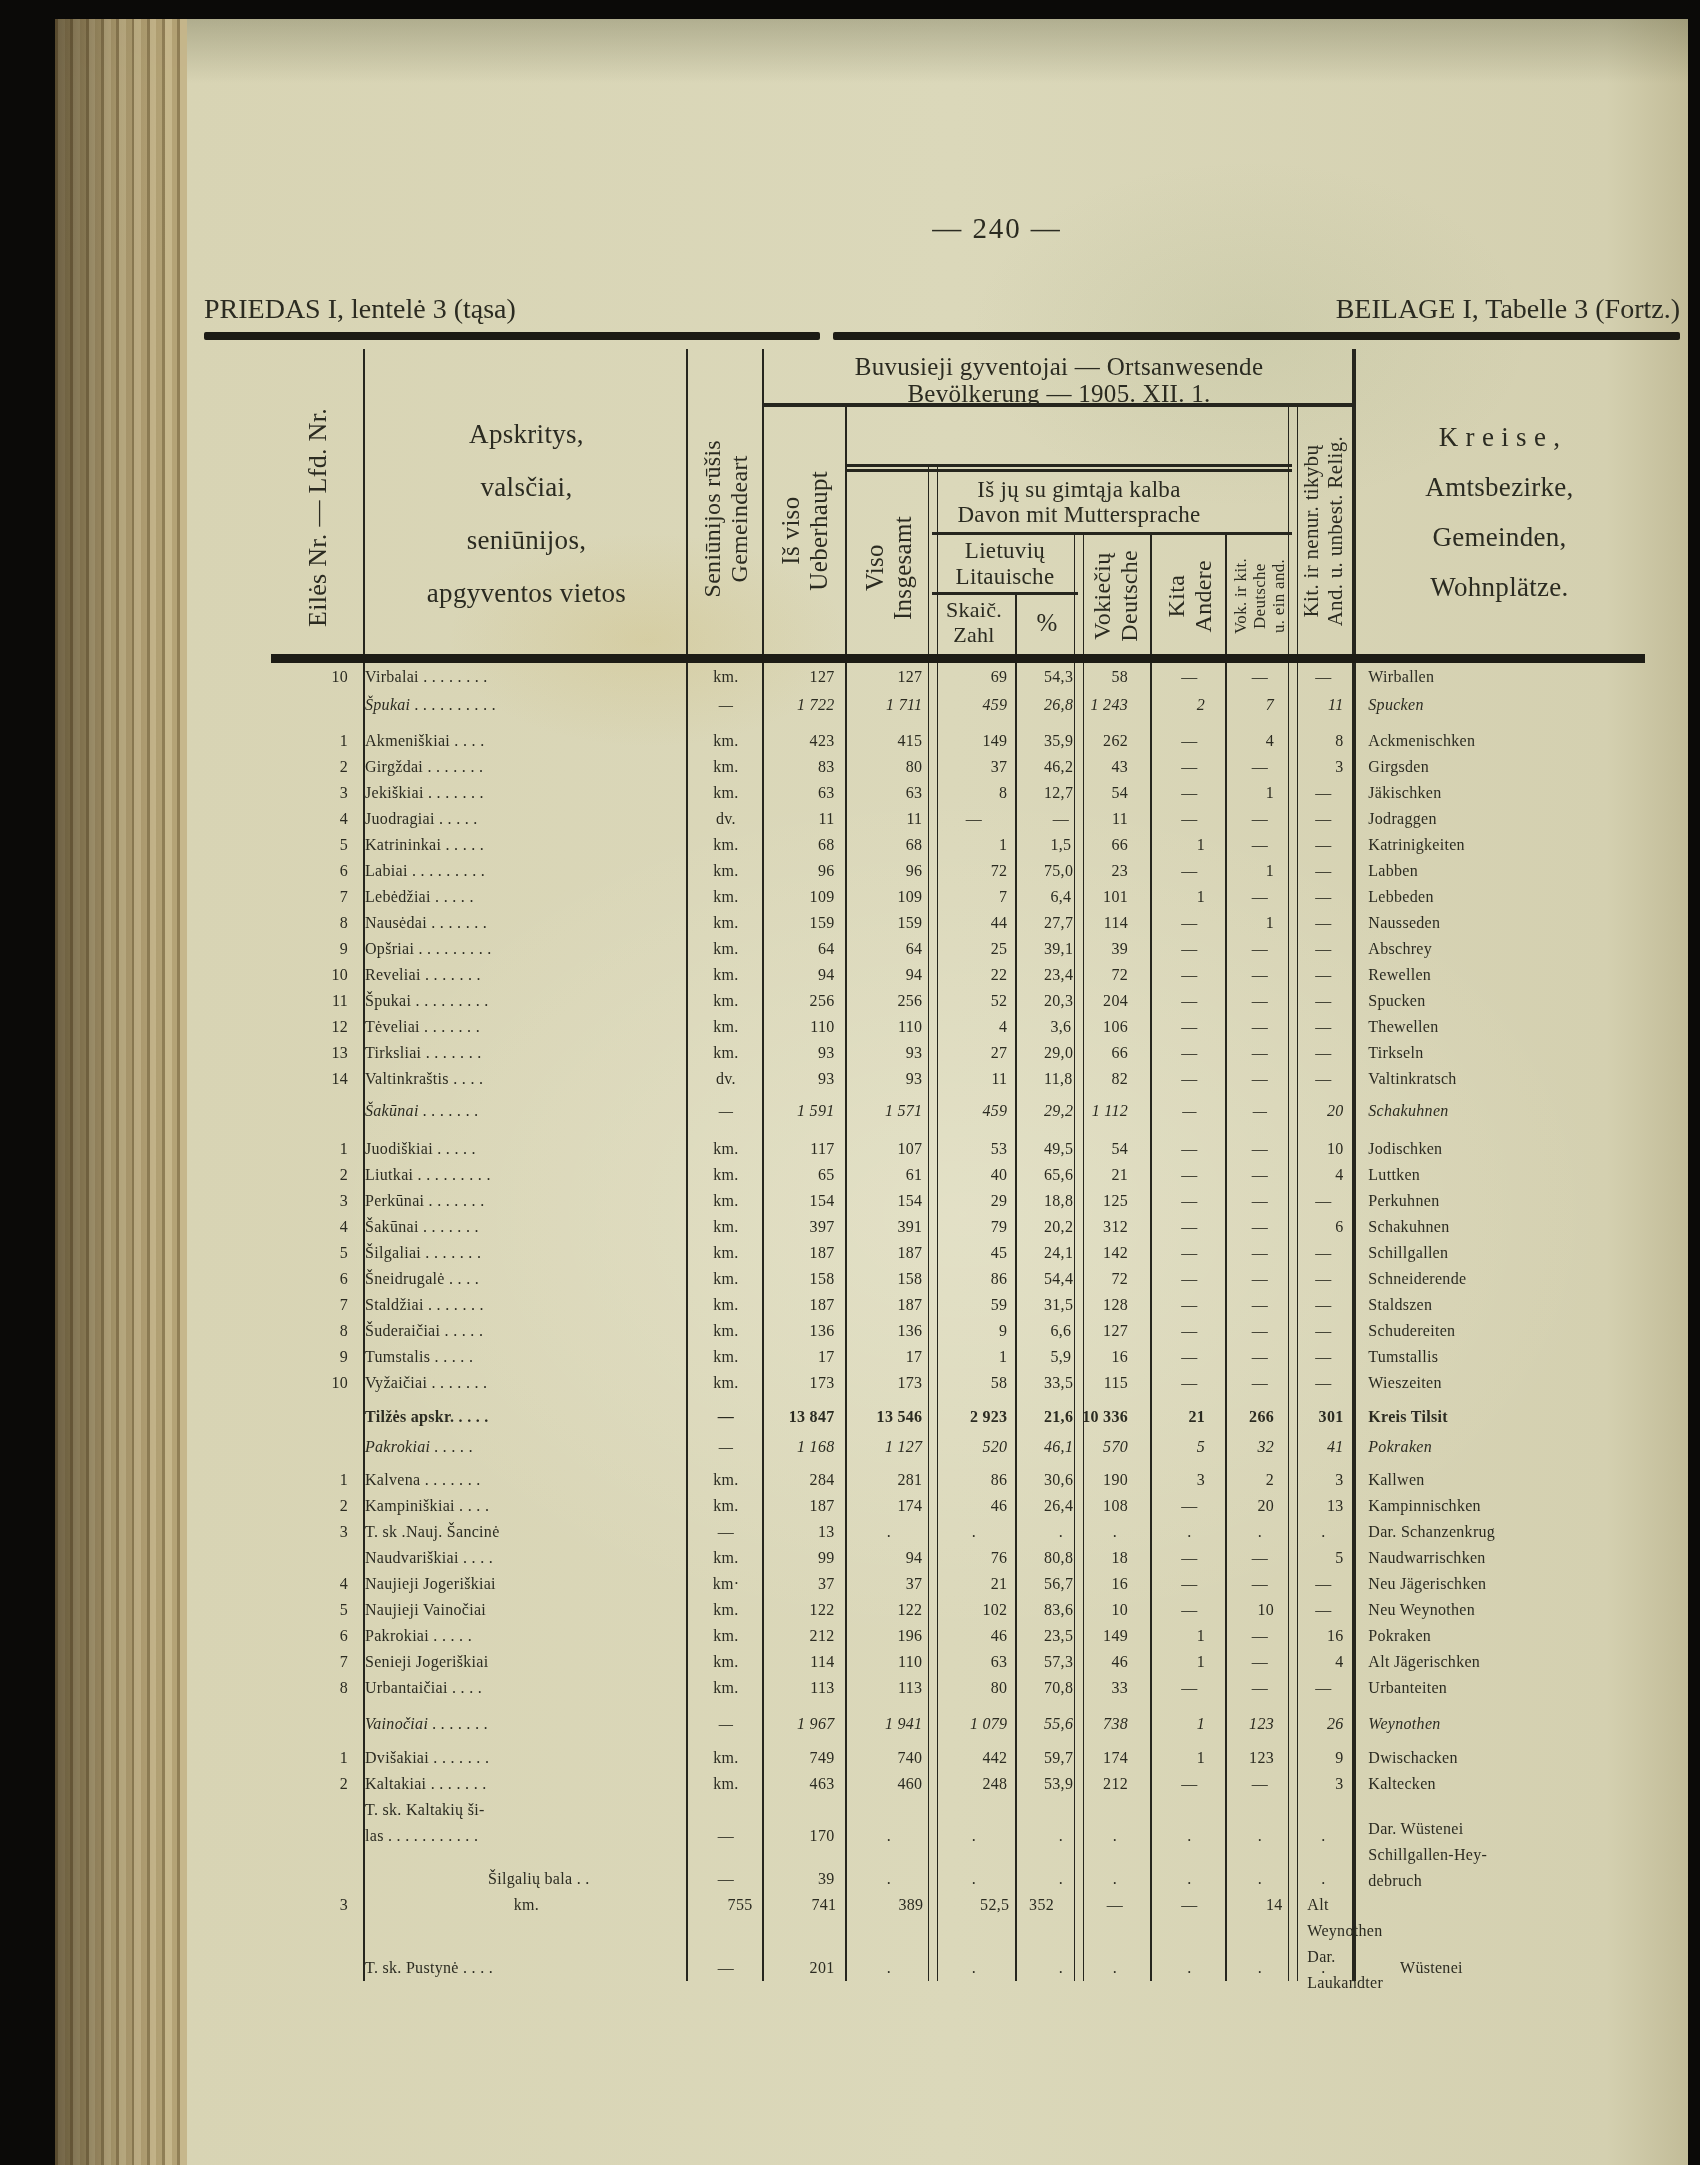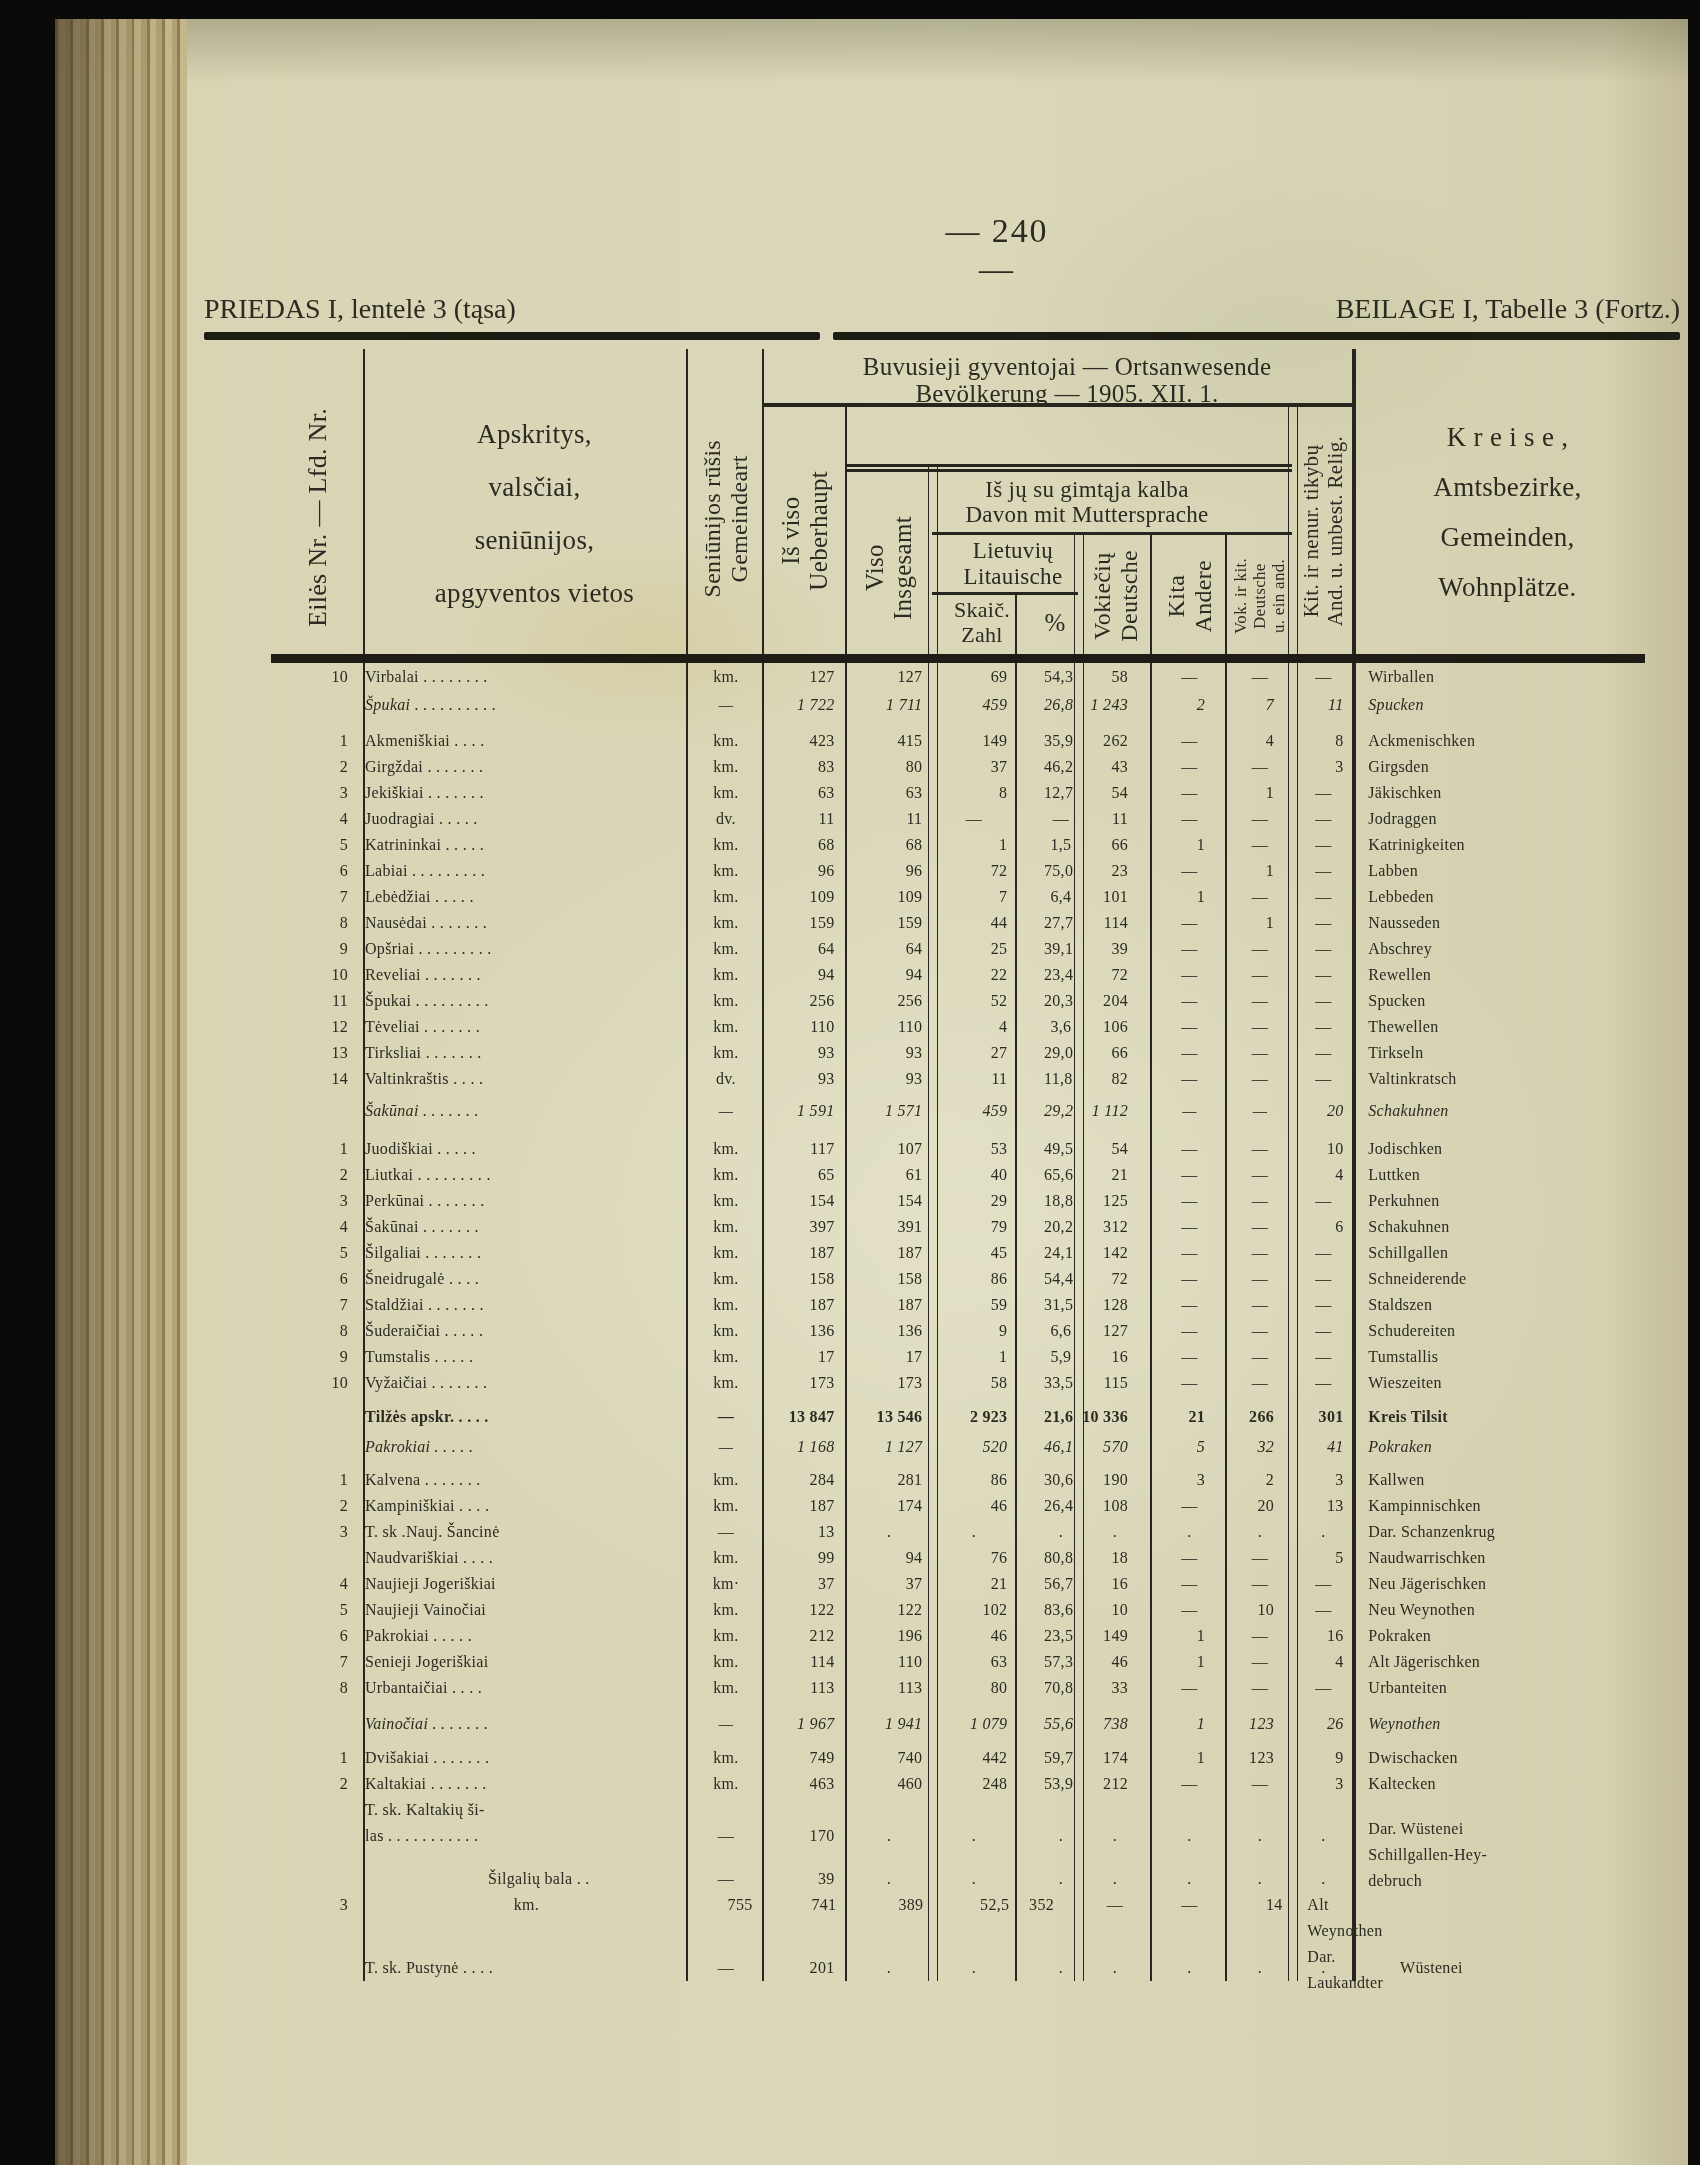--- a/index.html
+++ b/index.html
@@ -12,37 +12,37 @@
       radial-gradient(ellipse 860px 574px at 908px 1195px, rgba(255,255,242,.22), transparent 75%),
       linear-gradient(180deg, rgba(70,70,40,.28) 0, rgba(70,70,40,0) 3%),
       linear-gradient(90deg, #c9c4a0 0, #d8d4b4 8%, #dbd8ba 55%, #d4d0b0 95%, #c2bc98 100%);}
   .book-edge{position:absolute;left:55px;top:19px;bottom:0;width:132px;
     background:
       linear-gradient(90deg, rgba(45,33,14,.6) 0, rgba(45,33,14,.15) 45%, rgba(45,33,14,0) 85%),
       repeating-linear-gradient(90deg, #8d7b52 0 2.9px, #c6b68a 2.9px 9.6px, #b3a173 9.6px 15.3px);
     opacity:.95;}
   .content{position:absolute;inset:0;}
   .pagenum{position:absolute;left:930px;top:212px;width:134px;text-align:center;
-           font-size:34px;letter-spacing:1.9px;}
+           font-size:29px;letter-spacing:1.9px;}
   .cap{position:absolute;top:293px;font-size:28px;}
   .cap-l{left:204px;}
   .cap-r{left:1004px;width:676px;text-align:right;}
   .caprule{position:absolute;top:332px;height:7.6px;background:#1c1b14;border-radius:1.9px;}
   .cr-l{left:204px;width:616px;}
   .cr-r{left:833px;width:847px;}
 
   .table{position:absolute;left:271px;top:349px;width:1374px;}
   .thead{position:relative;height:315px;font-size:23px;}
   .vl{position:absolute;width:1.9px;background:#26261e;}
   .vl.d{width:7.6px;background:none;border-left:1.9px solid #26261e;border-right:1.9px solid #26261e;}
   .vl.t{width:3.8px;}
   .hl{position:absolute;height:2.9px;background:#26261e;}
   .hl.hband{height:3.8px;}
   .hl.hbot{height:8.6px;background:#1d1c15;}
-  .hcell{position:absolute;text-align:center;white-space:pre-line;margin-left:8px;}
+  .hcell{position:absolute;text-align:center;white-space:pre-line;}
   .h-band{left:493px;top:3.8px;width:590px;font-size:25px;line-height:27px;}
   .h-evang{left:575px;top:63px;width:446px;line-height:25px;}
   .h-davon{left:628px;top:128px;width:360px;line-height:25px;}
   .h-liet{left:661px;top:189px;width:146px;line-height:26px;}
   .h-skaic{left:661px;top:248px;width:84px;font-size:22px;line-height:25px;}
   .h-pct{left:746px;top:260px;width:60px;font-size:25px;}
   .h-place{left:94px;top:59px;width:323px;font-size:27px;line-height:53px;}
   .h-kreise{left:1083px;top:63px;width:291px;font-size:27px;line-height:50px;}
   .vwrap{position:absolute;display:flex;align-items:center;justify-content:center;}
   .vtext{writing-mode:vertical-rl;transform:rotate(180deg);white-space:pre-line;

